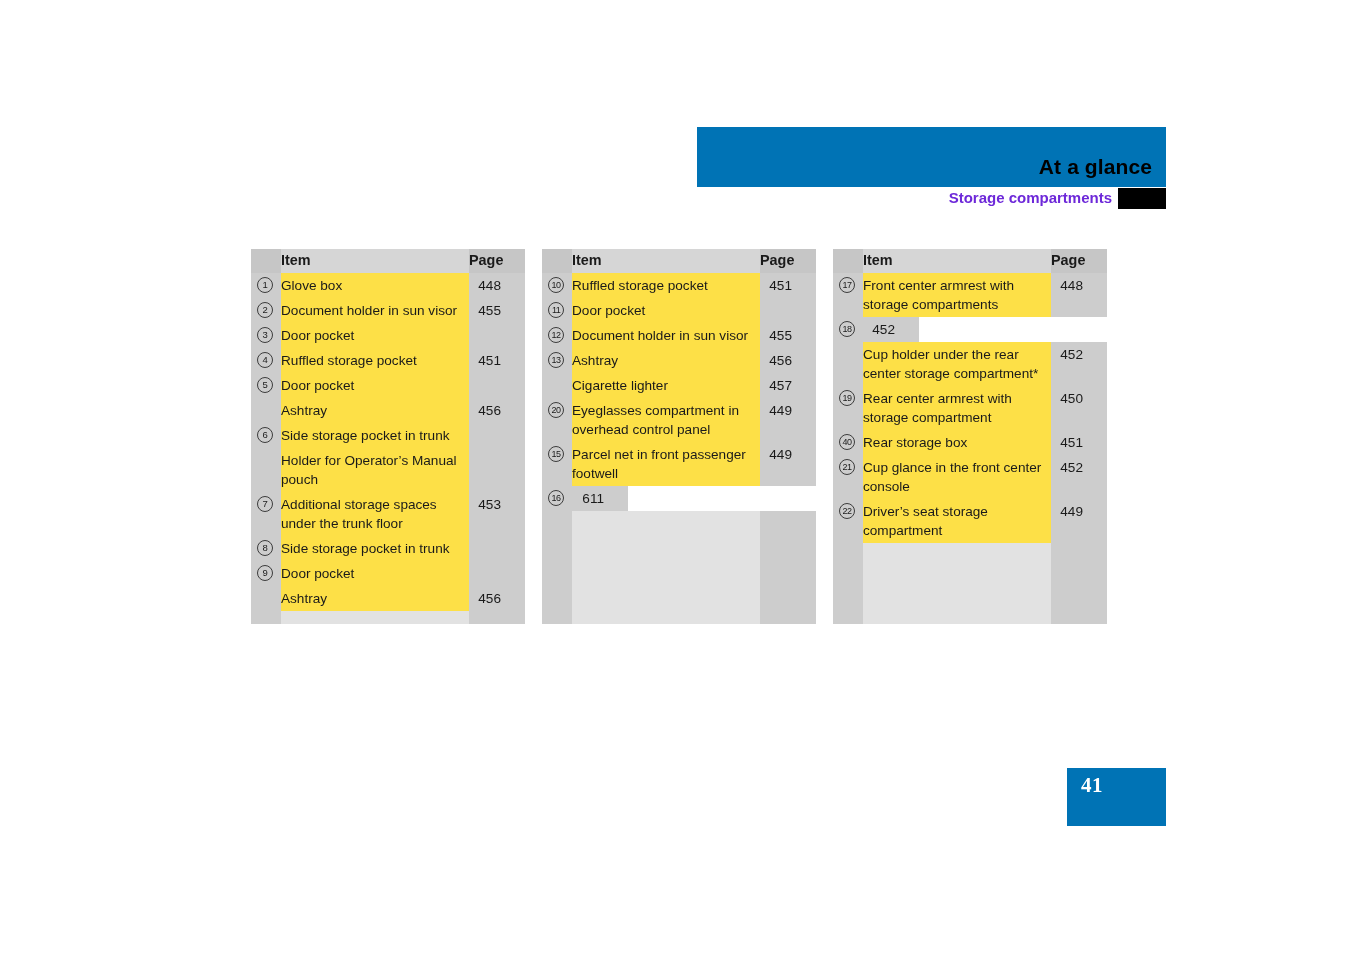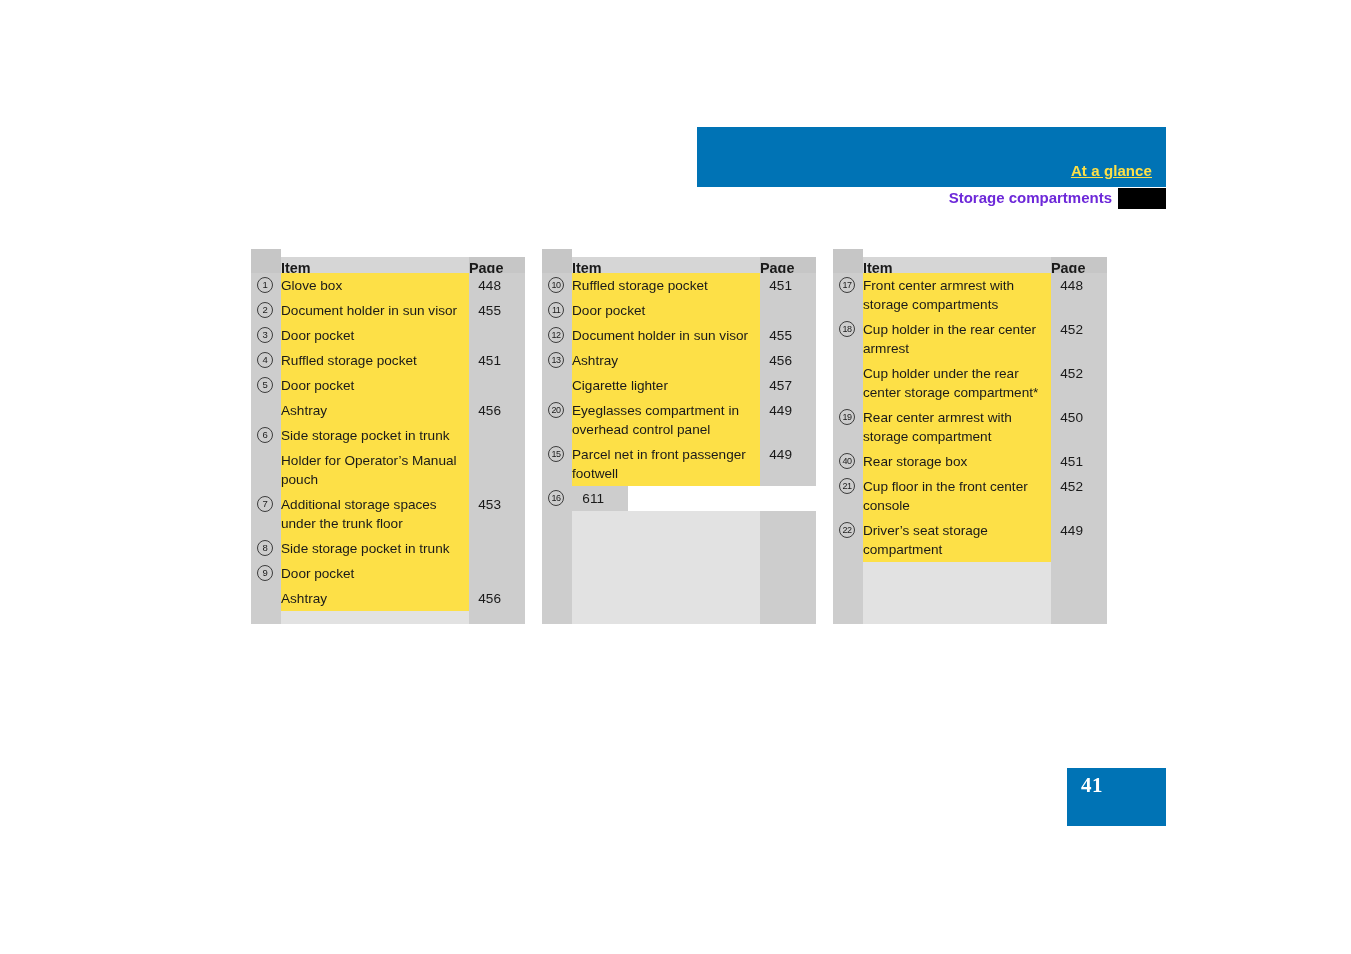--- a/index.html
+++ b/index.html
@@ -18,26 +18,25 @@
   
   #header-band {
     position: absolute;
     left: 697px; top: 127px;
     width: 469px; height: 60px;
     background: #0073b5;
   }
   #header-chapter {
     position: absolute;
     right: 14px; bottom: 8px;
-    color: #fde047;
-    font-size: 15px;
+    color: #000000;
+    font-size: 21px;
     font-weight: bold;
     letter-spacing: .1px;
     white-space: nowrap;
-    text-decoration: underline;
   }
   #header-section {
     position: absolute;
     left: 697px; top: 187px;
     width: 469px; height: 24px;
   }
   #header-section-label {
     position: absolute;
     right: 54px; top: 0px;
     font-size: 15px;
@@ -89,21 +88,21 @@
     width: 56px;
     flex: 0 0 56px;
     background: #cdcdcd;
     text-align: right;
     padding: 3px 24px 3px 0;
   }
 
   .thead .c-num  { background: #c6c6c6; }
   .thead .c-item { background: #d6d6d6; font-weight: bold; padding-top: 2px; }
   .thead .c-page { background: #c6c6c6; font-weight: bold; padding-top: 2px; }
-  .thead .c-item, .thead .c-page { font-size: 14.4px; margin-top: 8px; }
+  .thead .c-item, .thead .c-page { font-size: 14.4px; }
 
   .trow .c-item, .trow .c-page { padding-top: 3px; padding-bottom: 3px; }
 
   .badge {
     position: absolute;
     left: 6px; top: 4px;
     width: 16px; height: 16px;
     border: 1px solid #3c3c3c;
     border-radius: 50%;
     font-size: 9.5px;
@@ -316,21 +315,20 @@
       <div class="c-num">
         <span class="badge wide">17</span>
       </div>
       <div class="c-item">Front center armrest with storage compartments</div>
       <div class="c-page">448</div>
     </div>
     <div class="trow">
       <div class="c-num">
         <span class="badge wide">18</span>
       </div>
-      <div class="c-item">Cup holder in the rear center armrest</div>
       <div class="c-page">452</div>
     </div>
     <div class="trow">
       <div class="c-num"></div>
       <div class="c-item">Cup holder under the rear center storage compartment*</div>
       <div class="c-page">452</div>
     </div>
     <div class="trow">
       <div class="c-num">
         <span class="badge wide">19</span>
@@ -342,21 +340,21 @@
       <div class="c-num">
         <span class="badge wide">40</span>
       </div>
       <div class="c-item">Rear storage box</div>
       <div class="c-page">451</div>
     </div>
     <div class="trow">
       <div class="c-num">
         <span class="badge wide">21</span>
       </div>
-      <div class="c-item">Cup floor in the front center console</div>
+      <div class="c-item">Cup glance in the front center console</div>
       <div class="c-page">452</div>
     </div>
     <div class="trow">
       <div class="c-num">
         <span class="badge wide">22</span>
       </div>
       <div class="c-item">Driver’s seat storage compartment</div>
       <div class="c-page">449</div>
     </div>
     <div class="tfill">

